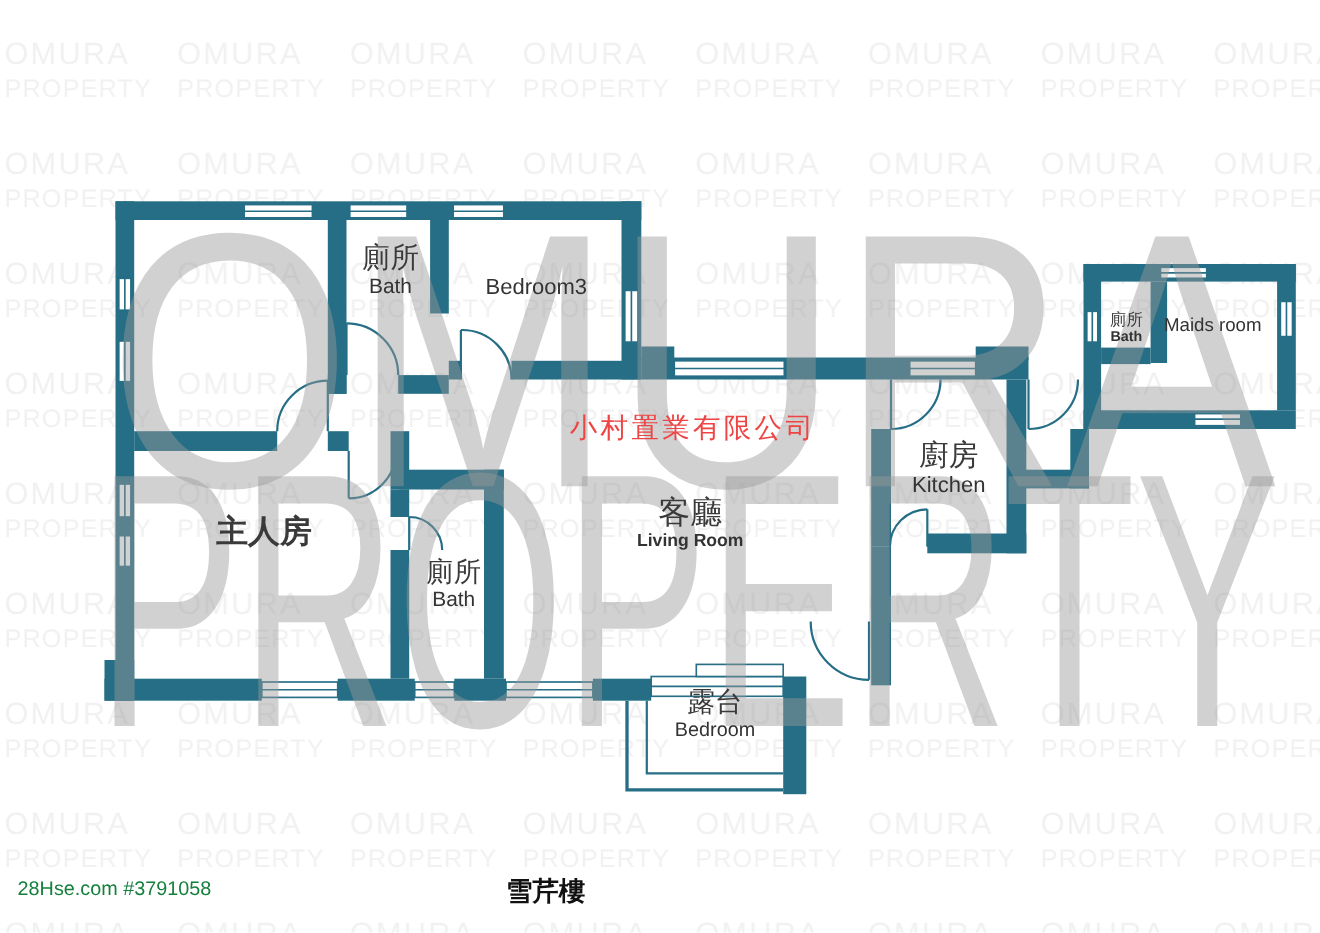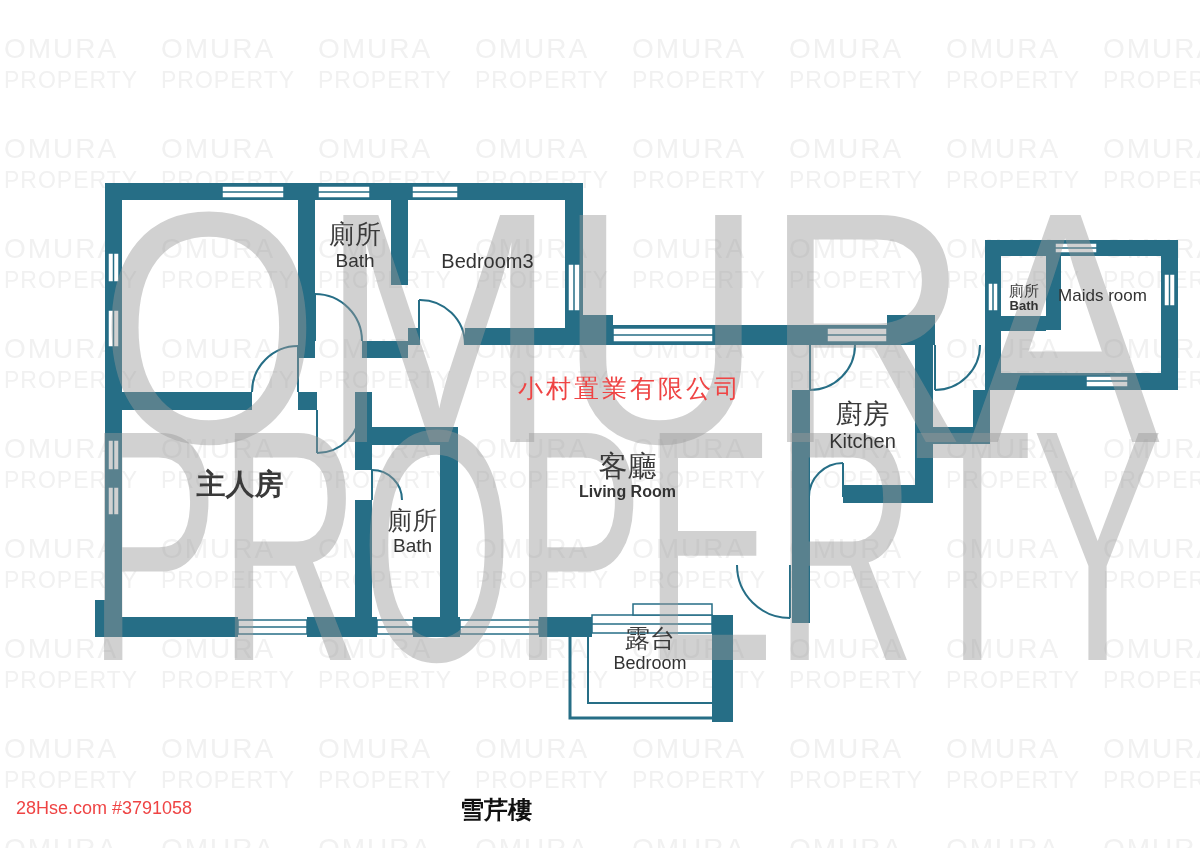--- a/index.html
+++ b/index.html
@@ -14,21 +14,21 @@
   .lbl-bedroom3 .zh{font-size:27px;} .lbl-bedroom3 .en{font-size:20px;}
   .lbl-maids-bath .zh{font-size:15px;} .lbl-maids-bath .en{font-size:13px;font-weight:bold;}
   .lbl-maids-room .zh{font-size:23px;} .lbl-maids-room .en{font-size:17px;}
   .lbl-kitchen .zh{font-size:27px;} .lbl-kitchen .en{font-size:20px;}
   .lbl-living .zh{font-size:29px;} .lbl-living .en{font-size:16px;font-weight:bold;}
   .lbl-master .zh{font-size:29px;font-weight:bold;} .lbl-master .en{font-size:22px;}
   .lbl-bath-mid .zh{font-size:25px;} .lbl-bath-mid .en{font-size:19px;}
   .lbl-balcony .zh{font-size:25px;} .lbl-balcony .en{font-size:18px;}
   .company-wm{position:absolute;left:518px;top:372px;font-size:25px;letter-spacing:3px;
               color:#ef4444;z-index:35;}
-  .footer-ref{position:absolute;left:16px;top:798px;font-size:18px;color:#ef4444;z-index:50;}
+  .footer-ref{position:absolute;left:16px;top:798px;font-size:18px;color:#15803d;z-index:50;}
   .plan-title{position:absolute;left:0;top:794px;width:992px;text-align:center;
               font-size:24px;font-weight:bold;color:#111;z-index:50;}
   svg{display:block;}
 </style>
 </head>
 <body>
 
 <svg class="layer" style="z-index:0" width="1200" height="848" viewBox="0 0 1200 848">
   <defs>
     <pattern id="wmtile" patternUnits="userSpaceOnUse" width="157" height="100">

